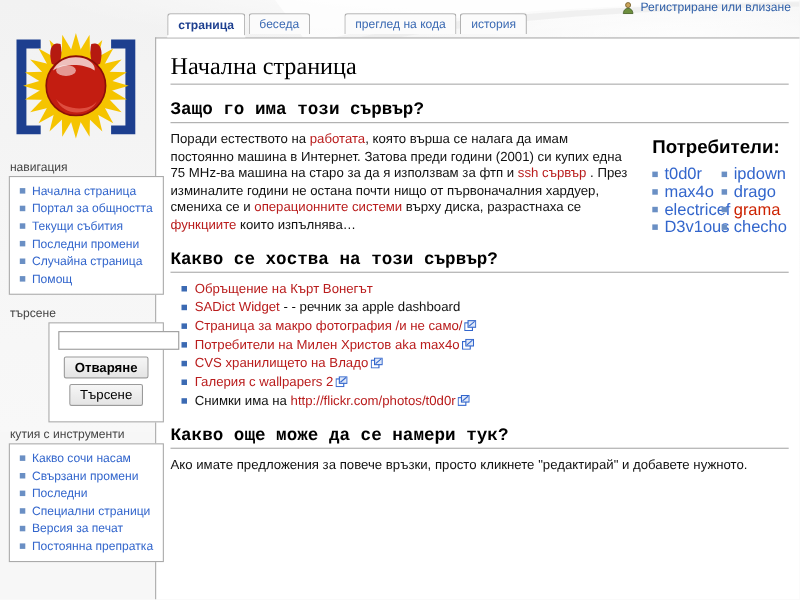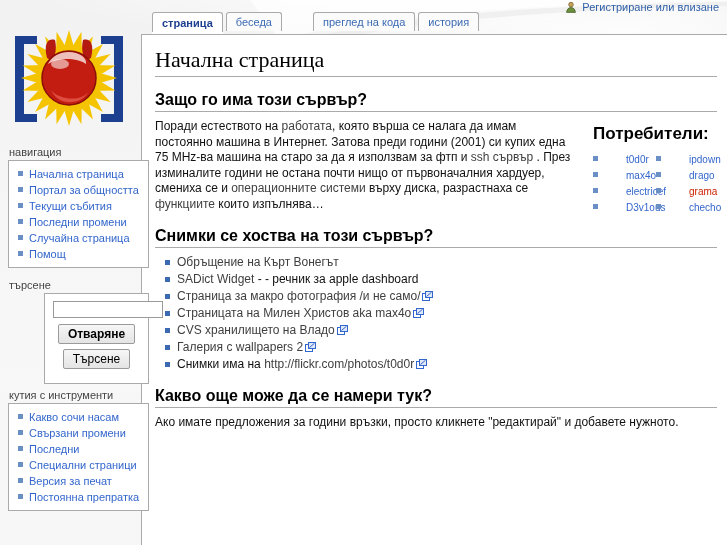--- a/index.html
+++ b/index.html
@@ -92,30 +92,30 @@
     font-size: 22px; font-weight: normal;
     margin: 2px 0 0 0; padding: 0 0 3px 0;
     color: #000;
     border-bottom: 1px solid #aaa;
     font-family: "Liberation Serif", serif;
   }
   #content h2 {
     font-size: 16px; font-weight: bold;
     margin: 14px 0 0 0; padding: 0 0 2px 0;
     border-bottom: 1px solid #aaa;
-    font-family: Liberation Sans, sans-serif;
+    font-family: Liberation Mono, monospace;
     color: #000;
   }
   #content p {
     margin: 7px 0 0 0;
     line-height: 15.6px;
     font-size: 12px;
     color: #111;
   }
-  a.wlink { color: #404040; text-decoration: none; }
+  a.wlink { color: #b91c1c; text-decoration: none; }
 
   #content ul {
     margin: 6px 0 0 0;
     padding-left: 22px;
     list-style: none;
   }
   #content ul li {
     position: relative;
     line-height: 17px;
     font-size: 12px;
@@ -152,21 +152,21 @@
   #usersbox .urow {
     position: relative;
     padding-left: 11px;
     line-height: 16px;
     height: 16px;
   }
   #usersbox .urow::before {
     content:""; position:absolute; left:0; top:5px;
     width:5px; height:5px; background:#6a8fc4;
   }
-  #usersbox a { color:#3366cc; text-decoration:none; font-size:10px;margin-left:22px; }
+  #usersbox a { color:#3366cc; text-decoration:none; font-size:15px; }
   #usersbox a.red { color:#cc2200; }
 
   
   #sidebar {
     position: absolute; left: 0; top: 0;
     width: 141px; height: 545px;
     z-index: 3;
   }
   #logo {
     position: absolute; left: 3px; top: 28px;
@@ -273,38 +273,38 @@
           <div class="urow"><a href="#" class="red">grama</a></div>
           <div class="urow"><a href="#">checho</a></div>
         </div>
       </div>
     </div>
 
     <p style="width:420px;">
       <span>Поради естеството на </span><a href="#" class="wlink">работата</a><span>, която върша се налага да имам постоянно машина в Интернет. Затова преди години (2001) си купих една 75 MHz-ва машина на старо за да я използвам за фтп и </span><a href="#" class="wlink">ssh сървър</a><span> . През изминалите години не остана почти нищо от първоначалния хардуер, смениха се и </span><a href="#" class="wlink">операционните системи</a><span> върху диска, разрастнаха се </span><a href="#" class="wlink">функциите</a><span> които изпълнява…</span>
     </p>
 
-    <h2 style="clear:both;">Снимки се хоства на този сървър?</h2>
+    <h2 style="clear:both;">Какво се хоства на този сървър?</h2>
 
     <ul>
       <li>
         <a href="#" class="wlink">Обръщение на Кърт Вонегът</a>
       </li>
       <li>
         <a href="#" class="wlink">SADict Widget</a><span> - - речник за apple dashboard</span>
       </li>
       <li>
         <a href="#" class="wlink">Страница за макро фотография /и не само/</a><svg class="extico" viewBox="0 0 11 10">
             <rect x="0.5" y="2.5" width="7" height="7" fill="none" stroke="#3366cc"></rect>
             <rect x="3.5" y="0.5" width="7" height="6" fill="#dfe8f8" stroke="#3366cc"></rect>
             <path d="M4.5,5.5 L9.5,1.2" stroke="#3366cc" fill="none"></path>
           </svg>
       </li>
       <li>
-        <a href="#" class="wlink">Страницата на Милен Христов aka max4o</a><svg class="extico" viewBox="0 0 11 10">
+        <a href="#" class="wlink">Потребители на Милен Христов aka max4o</a><svg class="extico" viewBox="0 0 11 10">
             <rect x="0.5" y="2.5" width="7" height="7" fill="none" stroke="#3366cc"></rect>
             <rect x="3.5" y="0.5" width="7" height="6" fill="#dfe8f8" stroke="#3366cc"></rect>
             <path d="M4.5,5.5 L9.5,1.2" stroke="#3366cc" fill="none"></path>
           </svg>
       </li>
       <li>
         <a href="#" class="wlink">CVS хранилището на Владо</a><svg class="extico" viewBox="0 0 11 10">
             <rect x="0.5" y="2.5" width="7" height="7" fill="none" stroke="#3366cc"></rect>
             <rect x="3.5" y="0.5" width="7" height="6" fill="#dfe8f8" stroke="#3366cc"></rect>
             <path d="M4.5,5.5 L9.5,1.2" stroke="#3366cc" fill="none"></path>
@@ -321,21 +321,21 @@
         <span>Снимки има на </span><a href="#" class="wlink">http://flickr.com/photos/t0d0r</a><svg class="extico" viewBox="0 0 11 10">
             <rect x="0.5" y="2.5" width="7" height="7" fill="none" stroke="#3366cc"></rect>
             <rect x="3.5" y="0.5" width="7" height="6" fill="#dfe8f8" stroke="#3366cc"></rect>
             <path d="M4.5,5.5 L9.5,1.2" stroke="#3366cc" fill="none"></path>
           </svg>
       </li>
     </ul>
 
     <h2>Какво още може да се намери тук?</h2>
 
-    <p>Ако имате предложения за години връзки, просто кликнете "редактирай" и добавете нужното.</p>
+    <p>Ако имате предложения за повече връзки, просто кликнете "редактирай" и добавете нужното.</p>
 
   </div>
 
   <div id="sidebar">
 
     <div id="logo">
       <svg viewBox="0 0 132 112" width="132" height="112">
 
         <path d="M12,8 L34,8 L34,16 L21,16 L21,86 L34,86 L34,94 L12,94 Z" fill="#1d3f8f"></path>
         <path d="M120,8 L98,8 L98,16 L111,16 L111,86 L98,86 L98,94 L120,94 Z" fill="#1d3f8f"></path>

